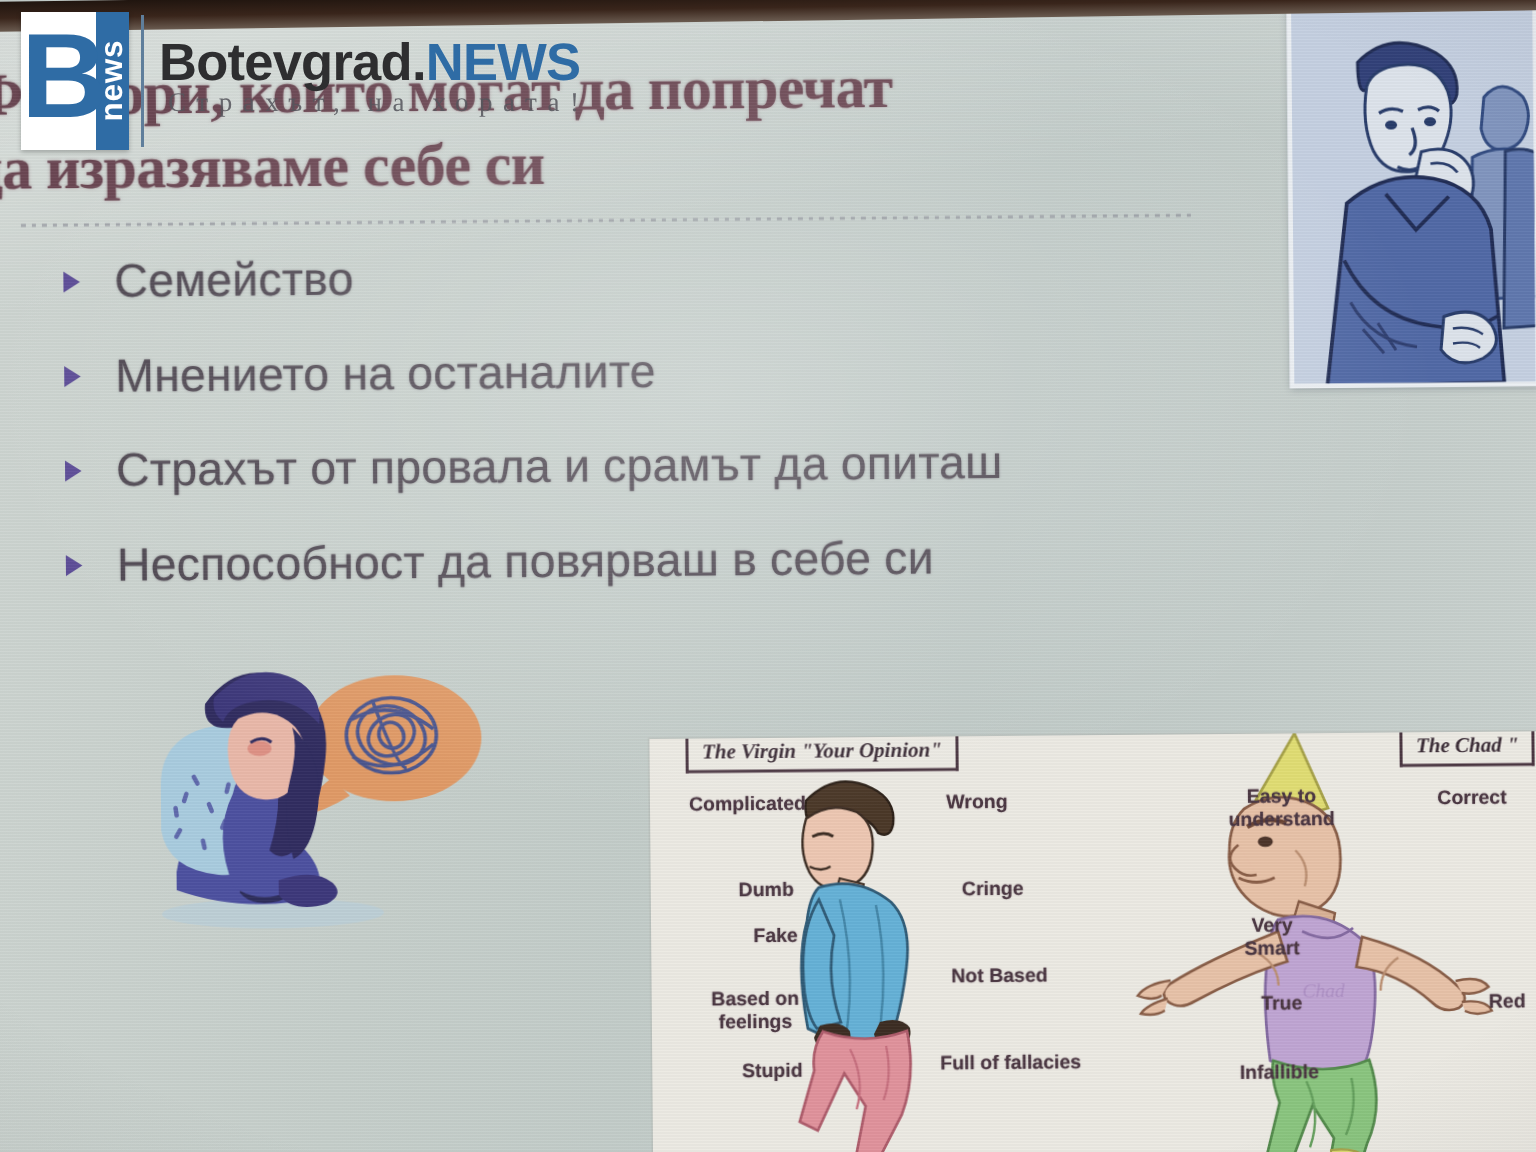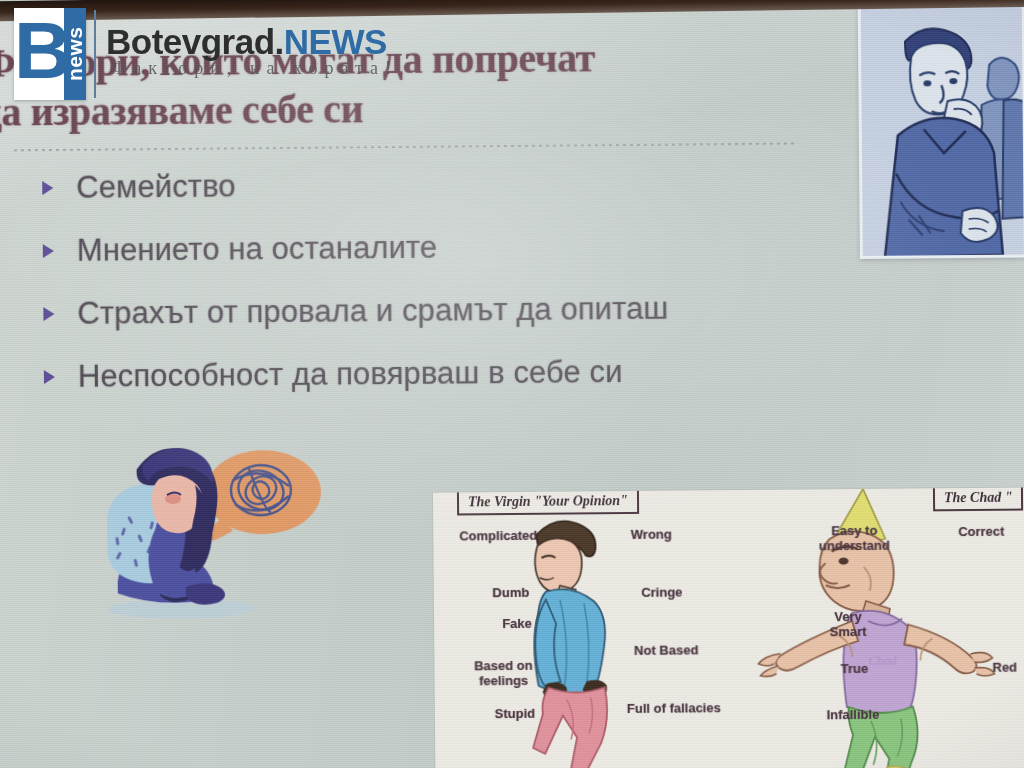--- a/index.html
+++ b/index.html
@@ -439,16 +439,16 @@
 
   <div id="wm">
     <div class="wm-logo">
       <div class="wb">B</div>
       <div class="wn">news</div>
     </div>
     <div class="wm-div"></div>
     <div class="wm-title">
       <span>Botevgrad</span><span class="dot">.</span><span class="blue">NEWS</span>
     </div>
-    <div class="wm-tag">Фактори, на хората!</div>
+    <div class="wm-tag">Страхът, на хората!</div>
   </div>
 
 </div>
 
 </body></html>

